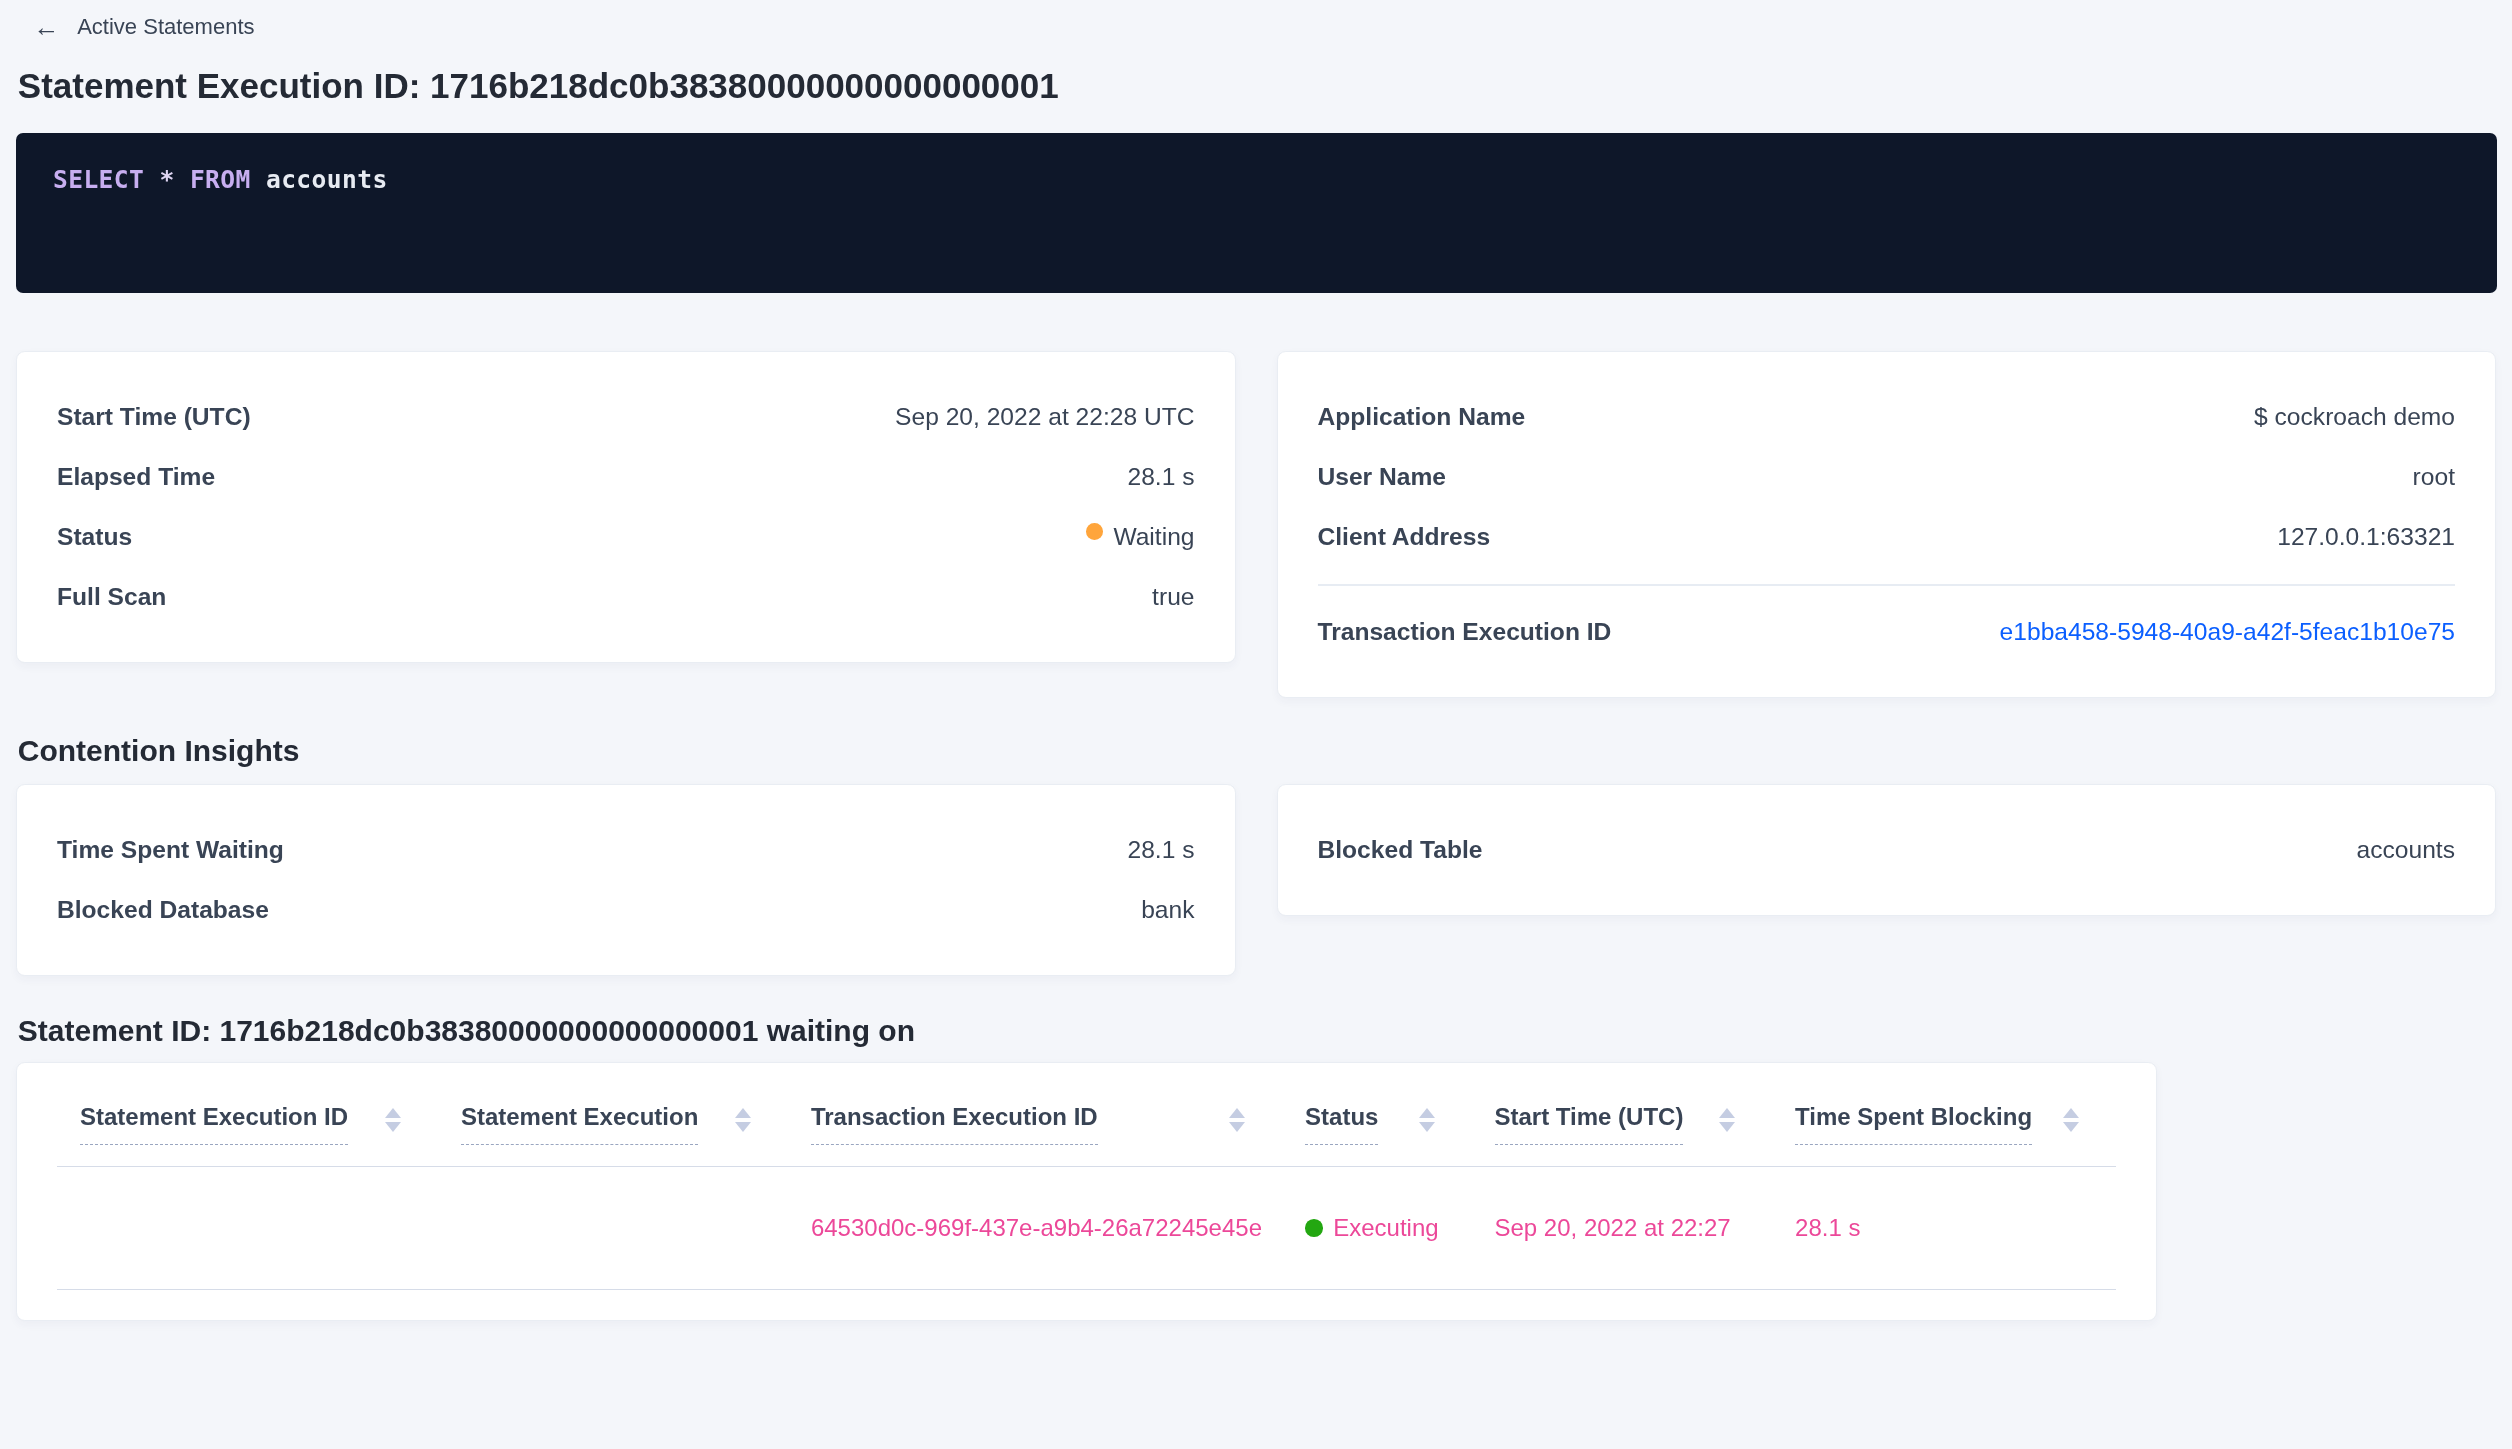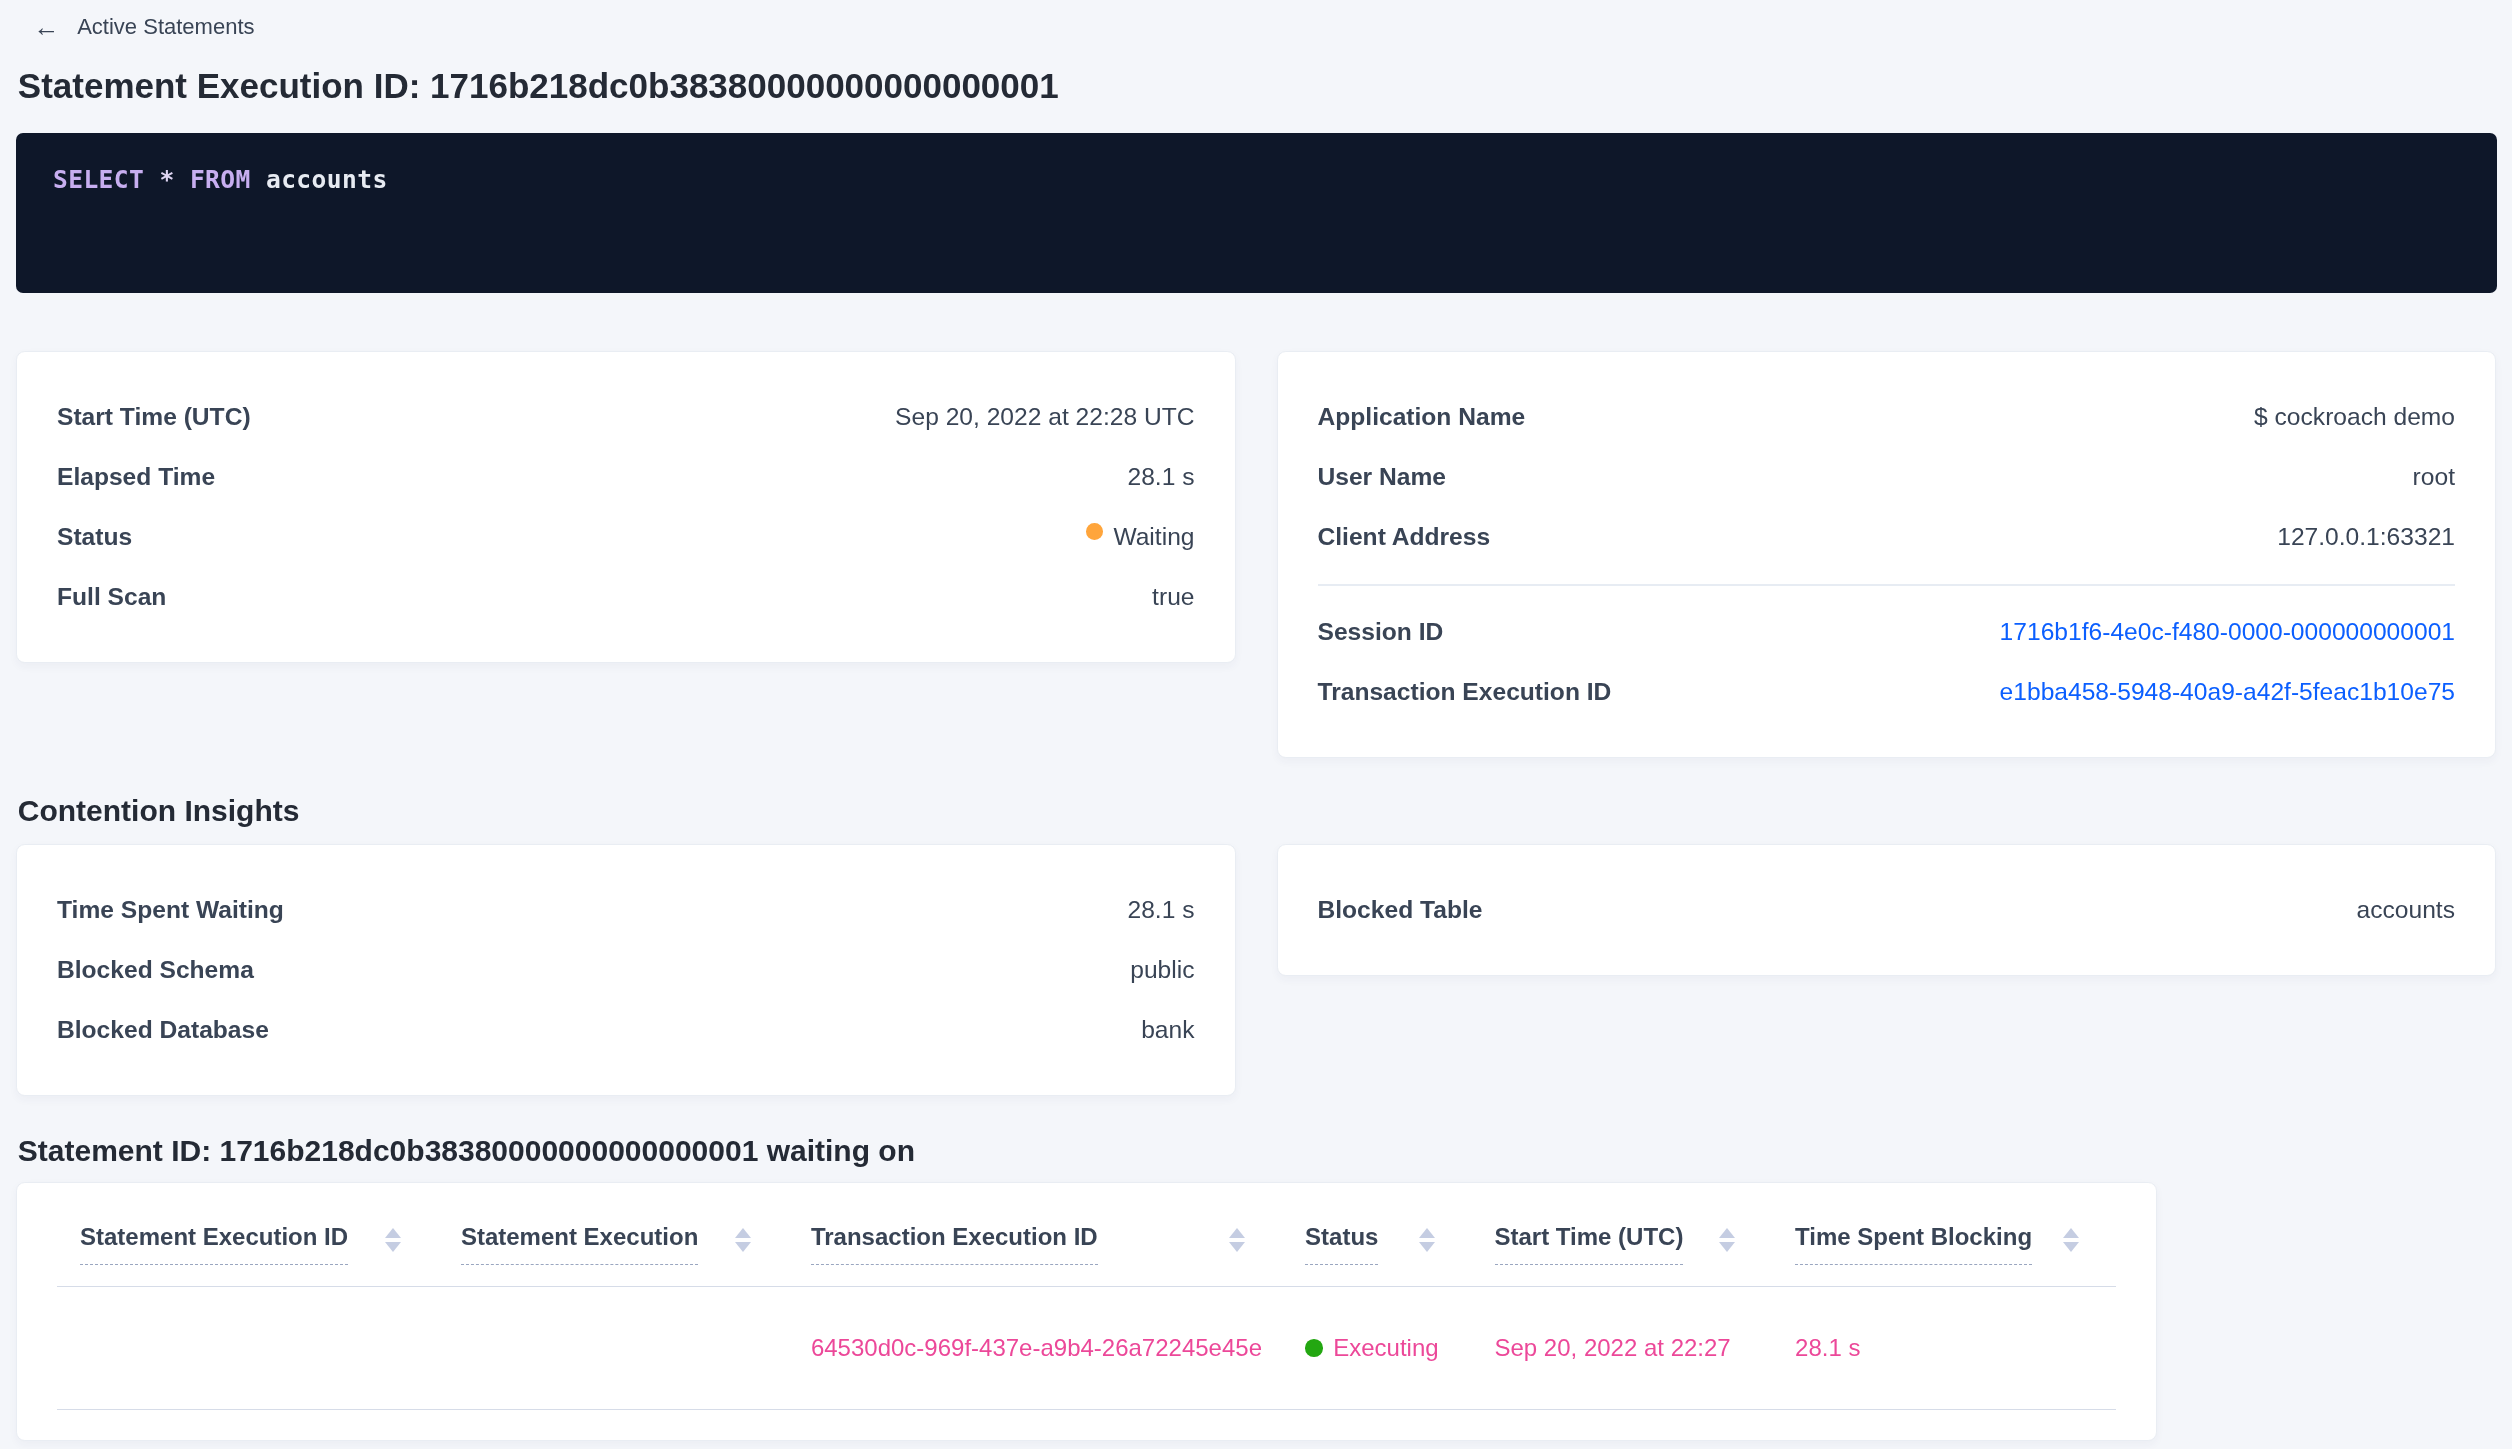--- a/index.html
+++ b/index.html
@@ -147,43 +147,35 @@
       <div class="kv-row">
         <span class="kv-label">User Name</span>
         <span class="kv-value">root</span>
       </div>
       <div class="kv-row">
         <span class="kv-label">Client Address</span>
         <span class="kv-value">127.0.0.1:63321</span>
       </div>
       <div class="card-divider"></div>
       <div class="kv-row">
-        <span class="kv-label">Session ID</span>
-        <a class="kv-value link">1716b1f6-4e0c-f480-0000-000000000001</a>
-      </div>
-      <div class="kv-row">
         <span class="kv-label">Transaction Execution ID</span>
         <a class="kv-value link">e1bba458-5948-40a9-a42f-5feac1b10e75</a>
       </div>
     </section>
 
   </div>
 
   <h2 class="section-heading">Contention Insights</h2>
 
   <div class="cards-grid second">
 
     <section class="card">
       <div class="kv-row">
         <span class="kv-label">Time Spent Waiting</span>
         <span class="kv-value">28.1 s</span>
-      </div>
-      <div class="kv-row">
-        <span class="kv-label">Blocked Schema</span>
-        <span class="kv-value">public</span>
       </div>
       <div class="kv-row">
         <span class="kv-label">Blocked Database</span>
         <span class="kv-value">bank</span>
       </div>
     </section>
 
     <section class="card">
       <div class="kv-row">
         <span class="kv-label">Blocked Table</span>

